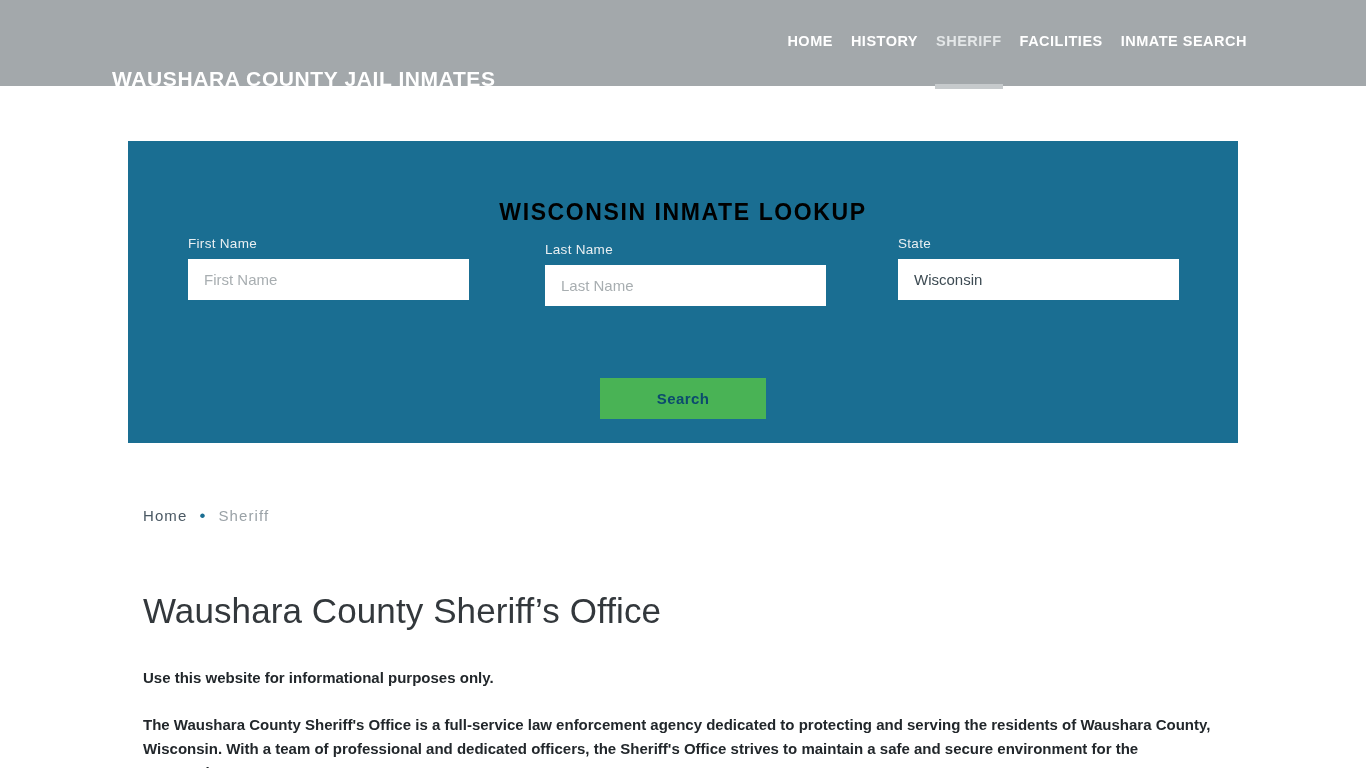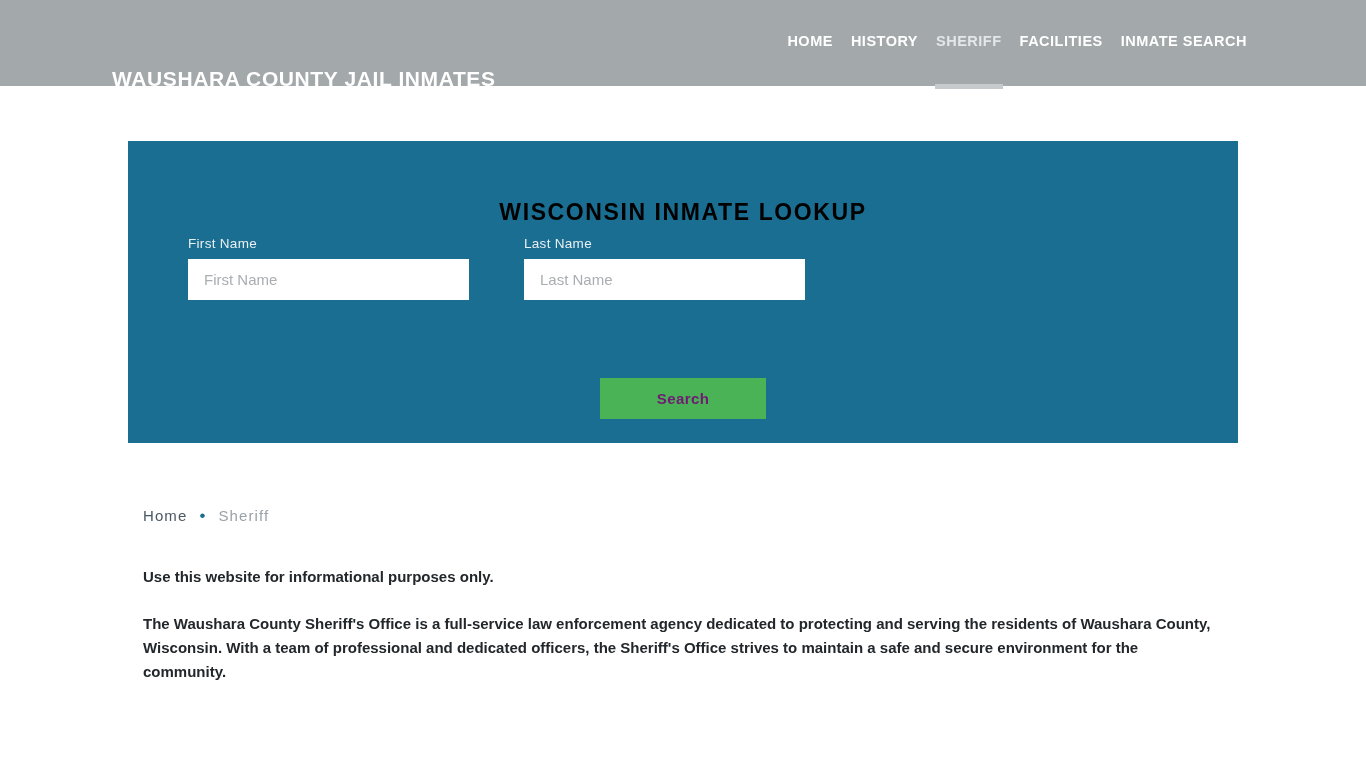--- a/index.html
+++ b/index.html
@@ -97,21 +97,21 @@
     left: 0;
     top: 95px;
     width: 983px;
     height: 70px;
   }
   .field {
     position: absolute;
     top: 0;
   }
   .field-first  { left: 60px;  width: 281px; }
-  .field-last   { left: 396px; width: 281px; }
+  .field-last   { left: 417px; width: 281px; margin-top: 6px; }
   .field-state  { left: 770px; width: 281px; }
   .field-label {
     display: block;
     color: #e9eff2;
     font-size: 13.5px;
     font-weight: normal;
     letter-spacing: 0.3px;
     margin-bottom: 8px;
     font-family: "Liberation Sans", sans-serif;
   }
@@ -133,21 +133,21 @@
     opacity: 1;
   }
   .search-button {
     position: absolute;
     left: 472px;
     top: 237px;
     width: 166px;
     height: 41px;
     background: #49b355;
     border: 0;
-    color: #701a75;
+    color: #0c4a6e;
     font-size: 15px;
     font-weight: bold;
     letter-spacing: 0.4px;
     cursor: pointer;
     font-family: "Liberation Sans", sans-serif;
   }
 
   
   .content {
     position: absolute;
@@ -227,32 +227,37 @@
     <div class="field field-first">
       <label class="field-label">First Name</label>
       <input class="field-input" type="text" placeholder="First Name" style="">
     </div>
 
     <div class="field field-last">
       <label class="field-label">Last Name</label>
       <input class="field-input" type="text" placeholder="Last Name" style="">
     </div>
 
+    <div class="field field-state">
+      <label class="field-label">State</label>
+      <input class="field-input" type="text" placeholder="State" value="Wisconsin" style="">
+    </div>
 
   </div>
 
   <button class="search-button" type="button">Search</button>
 </section>
 
 <main class="content">
 
   <div class="breadcrumb">
     <a class="breadcrumb-link" href="#">Home</a>
     <span class="breadcrumb-dot">•</span>
     <span class="breadcrumb-current">Sheriff</span>
   </div>
 
+  <h1 class="page-title">Waushara County Sheriff’s Office</h1>
 
   <p class="lede">Use this website for informational purposes only.</p>
 
   <p class="body-para">The Waushara County Sheriff's Office is a full-service law enforcement agency dedicated to protecting and serving the residents of Waushara County, Wisconsin. With a team of professional and dedicated officers, the Sheriff's Office strives to maintain a safe and secure environment for the community.</p>
 
 </main>
 
 </body></html>

